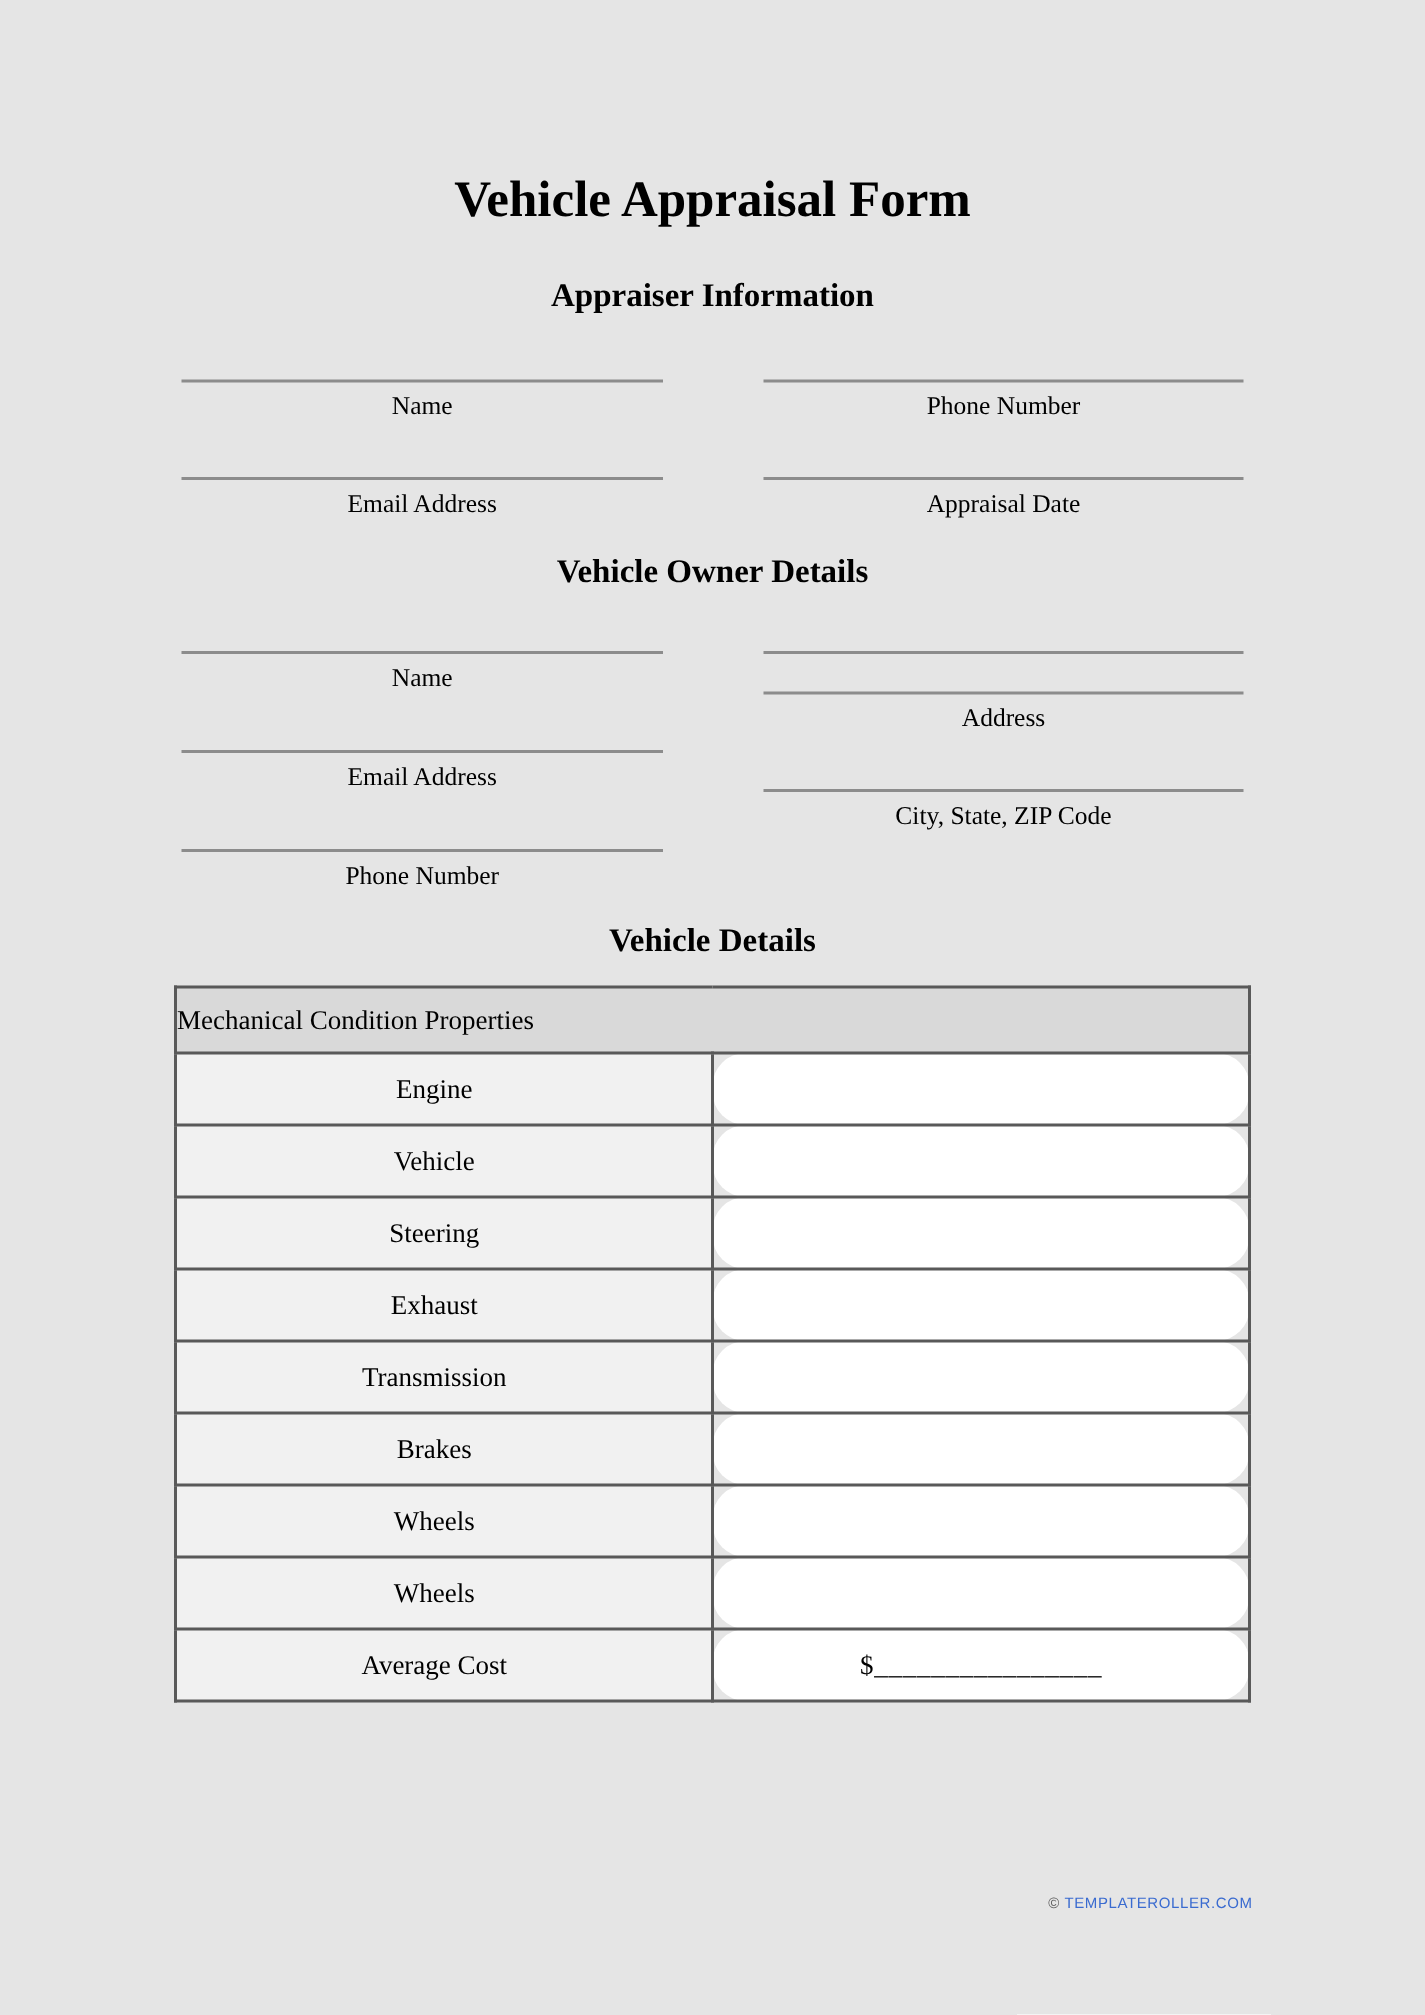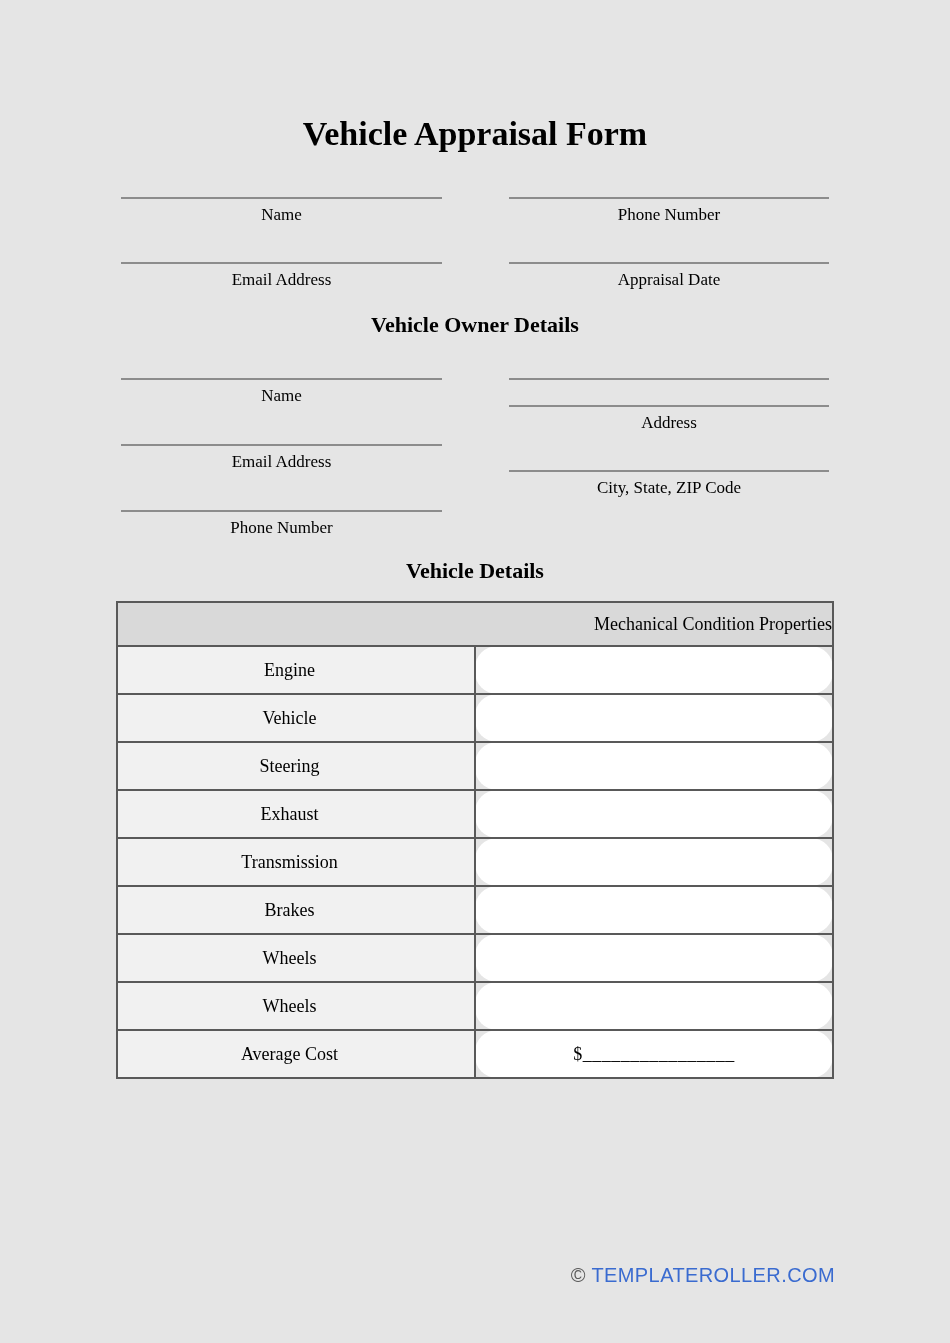--- a/index.html
+++ b/index.html
@@ -64,51 +64,52 @@
   }
   table.cond-table th,
   table.cond-table td {
     border: 2px solid #595959;
     font-weight: normal;
     font-size: 18px;
   }
   table.cond-table th {
     height: 44px;
     background: #d9d9d9;
-    text-align: right;
+    text-align: left;
   }
   table.cond-table td { height: 48px; text-align: center; }
   td.prop-label {
     width: 157px;
     background: #f1f1f1;
     text-align: right;
     padding-right: 13px;
   }
   td.prop-value { background: #ffffff; border-radius: 22px; }
   td.cost-value { text-align: center; letter-spacing: 0.5px; }
 
   .footer {
     position: absolute;
     top: 1264px;
     right: 115px;
     font-family: "Liberation Sans", "DejaVu Sans", sans-serif;
-    font-size: 20px;
+    font-size: 10px;
     letter-spacing: 0.4px;
     white-space: nowrap;
   }
   .footer .copy { color: #5a5a5a; }
   .footer .brand { color: #3a6bd0; text-decoration: none; }
 </style>
 </head>
 <body>
 
 <div class="page">
 
   <h1 class="doc-title">Vehicle Appraisal Form</h1>
 
+  <h2 class="section-heading heading-appraiser">Appraiser Information</h2>
 
   <div class="fields-grid appraiser-grid">
     <div class="field">
       <div class="fill-line"></div>
       <div class="field-label">Name</div>
     </div>
     <div class="field">
       <div class="fill-line"></div>
       <div class="field-label">Phone Number</div>
     </div>

